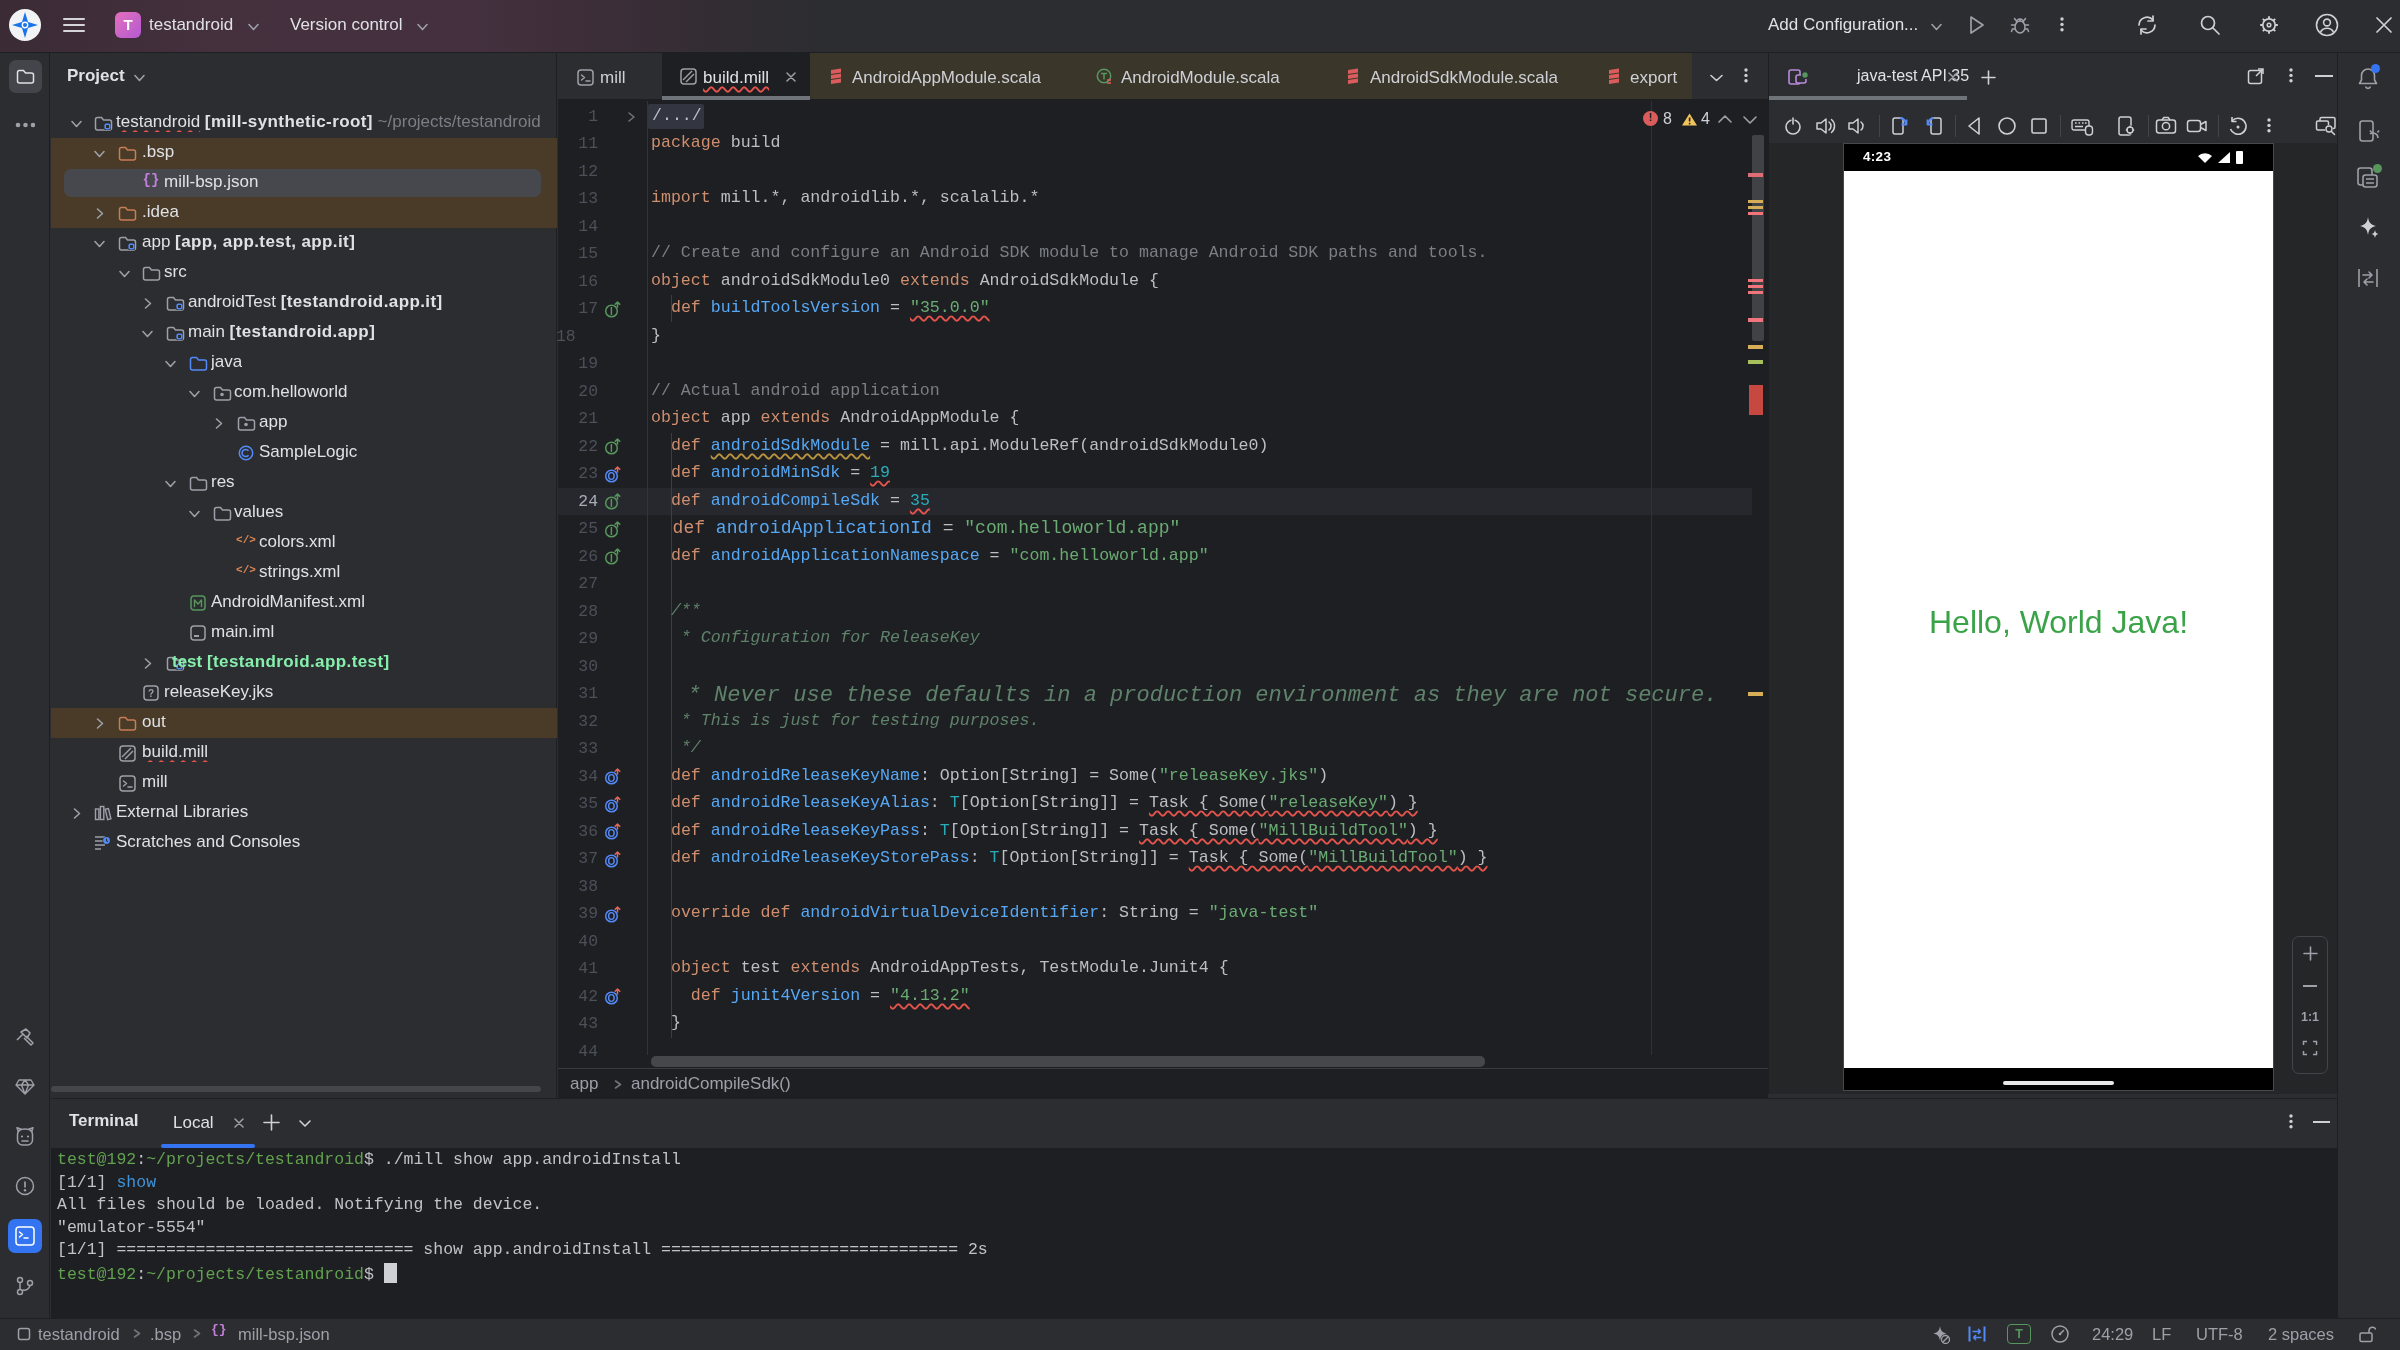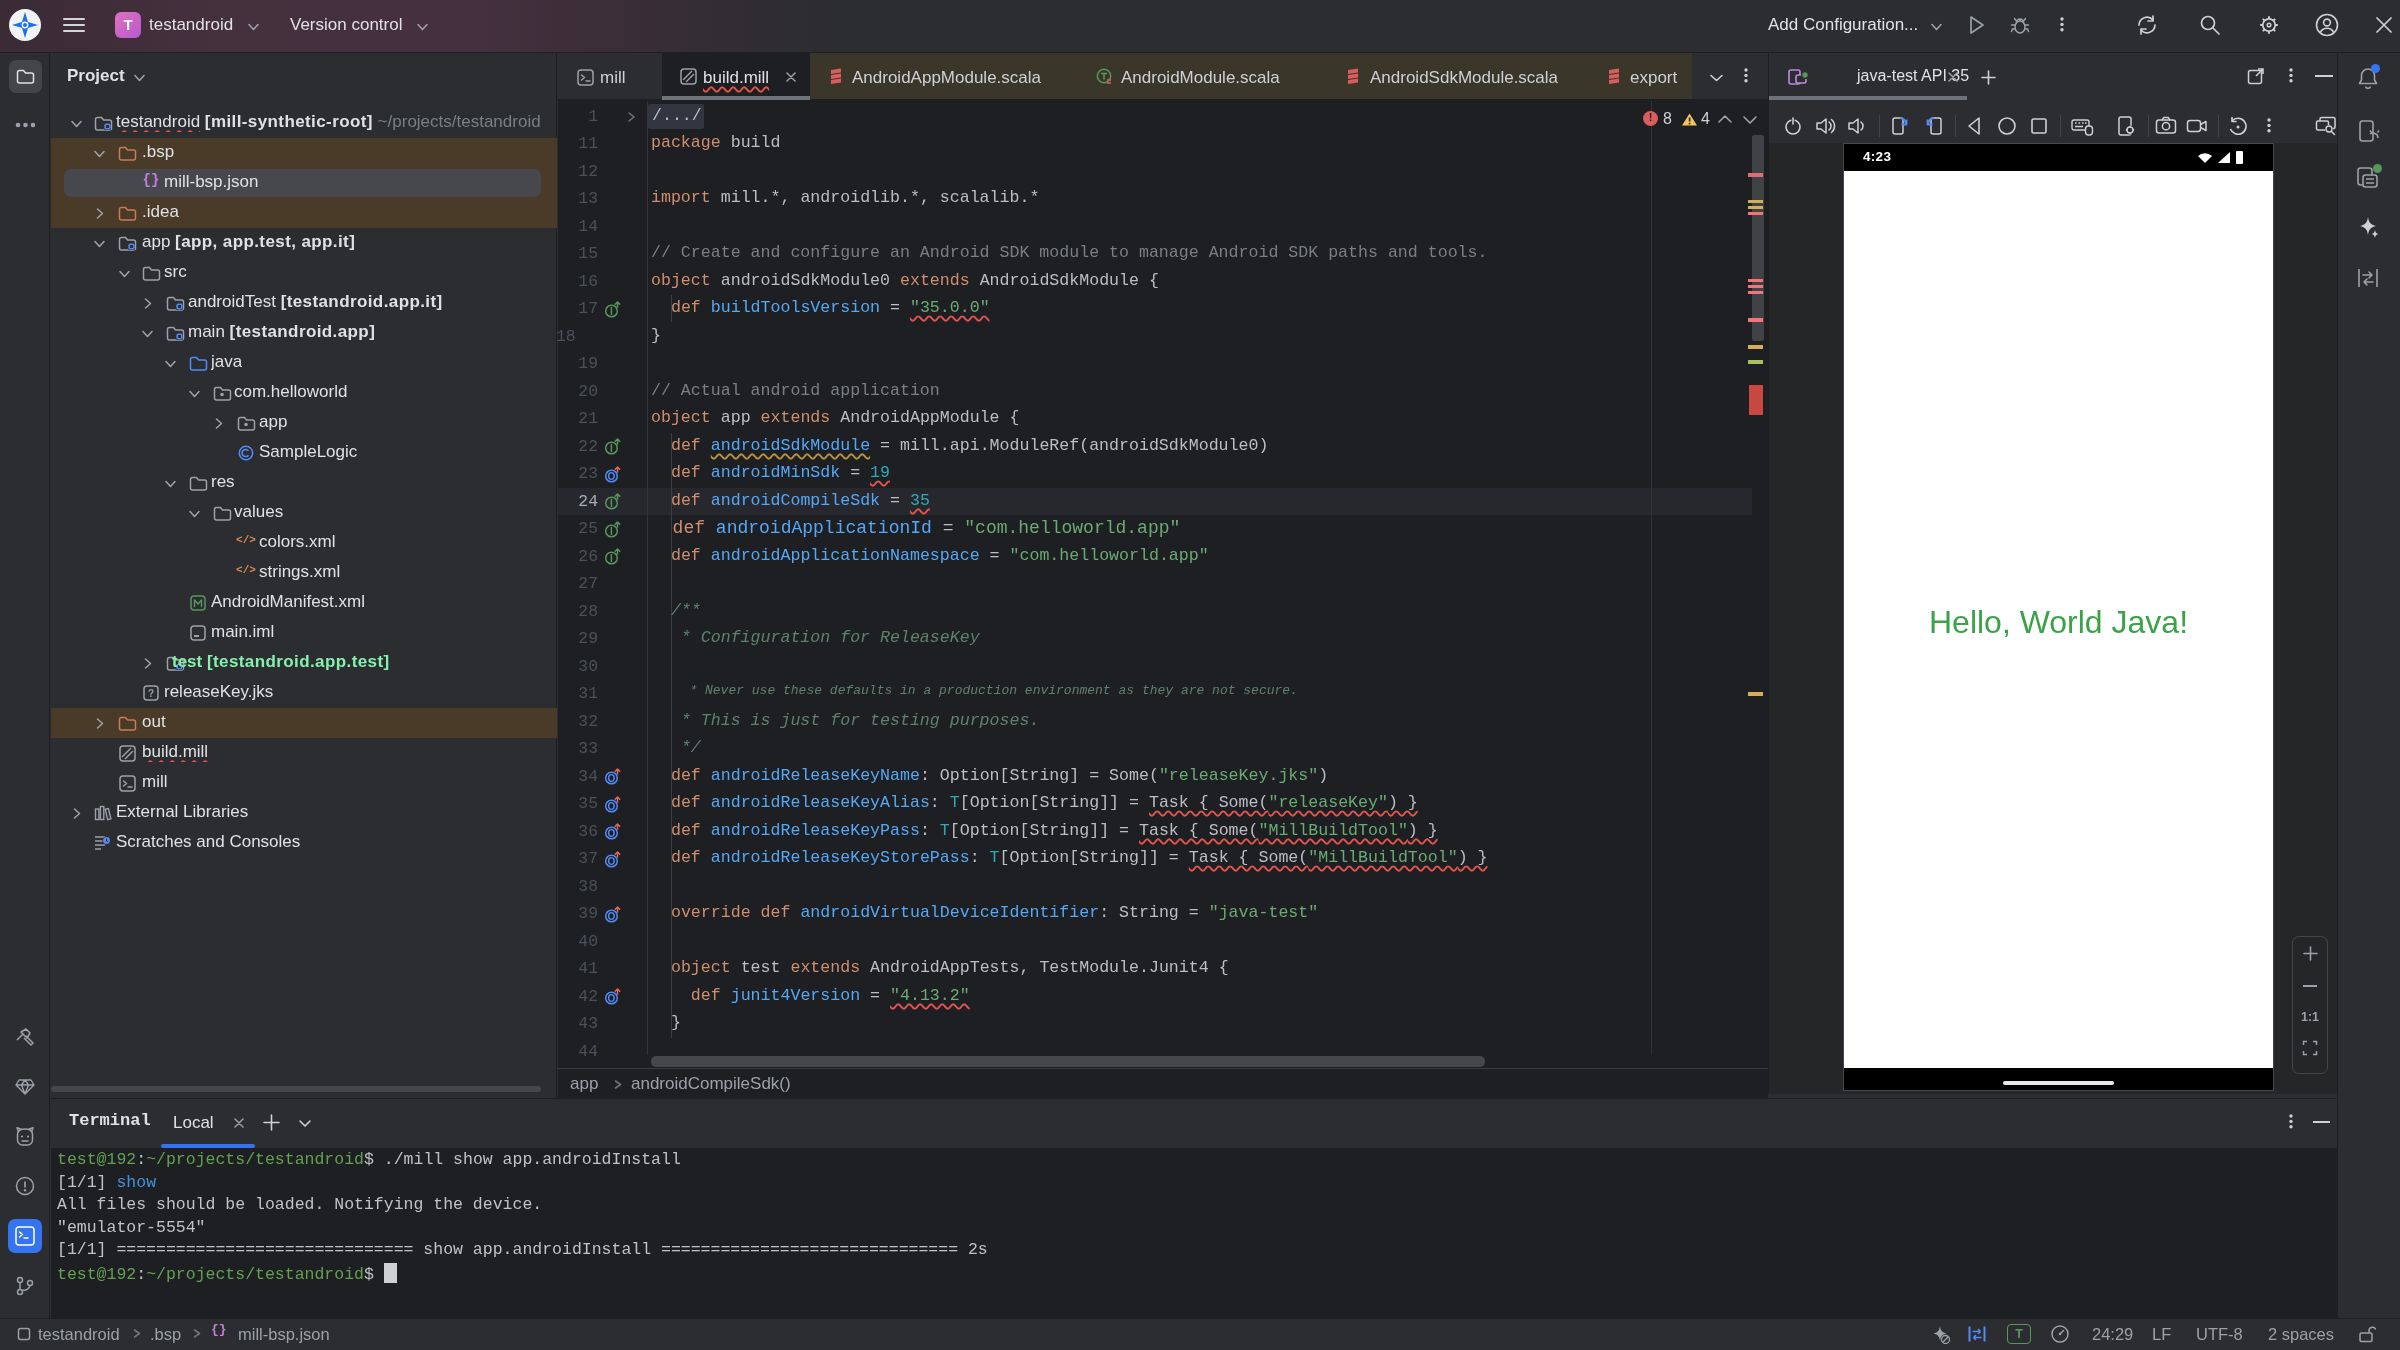--- a/index.html
+++ b/index.html
@@ -384,21 +384,21 @@
 <div class="abs mono" style="left:651px;top:518.45px;font-size:18px;white-space:pre;"><span style="color:#bcbec4;">  </span><span style="color:#cf8e6d;">def </span><span style="color:#56a8f5;">androidApplicationId</span><span style="color:#bcbec4;"> = </span><span style="color:#6aab73;">"com.helloworld.app"</span></div>
 <div class="abs" style="left:556px;top:546.75px;width:42px;text-align:right;font-family:'Liberation Mono',monospace;font-size:16.4px;color:#4b5059;">26</div>
 <div class="abs mono" style="left:651px;top:545.95px;font-size:16.6px;white-space:pre;"><span style="color:#bcbec4;">  </span><span style="color:#cf8e6d;">def </span><span style="color:#56a8f5;">androidApplicationNamespace</span><span style="color:#bcbec4;"> = </span><span style="color:#6aab73;">"com.helloworld.app"</span></div>
 <div class="abs" style="left:556px;top:574.25px;width:42px;text-align:right;font-family:'Liberation Mono',monospace;font-size:16.4px;color:#4b5059;">27</div>
 <div class="abs" style="left:556px;top:601.75px;width:42px;text-align:right;font-family:'Liberation Mono',monospace;font-size:16.4px;color:#4b5059;">28</div>
 <div class="abs mono" style="left:651px;top:600.95px;font-size:16.6px;white-space:pre;"><i><span style="color:#5f826b;">  /**</span></i></div>
 <div class="abs" style="left:556px;top:629.25px;width:42px;text-align:right;font-family:'Liberation Mono',monospace;font-size:16.4px;color:#4b5059;">29</div>
 <div class="abs mono" style="left:651px;top:628.45px;font-size:16.6px;white-space:pre;"><i><span style="color:#5f826b;">   * Configuration for ReleaseKey</span></i></div>
 <div class="abs" style="left:556px;top:656.75px;width:42px;text-align:right;font-family:'Liberation Mono',monospace;font-size:16.4px;color:#4b5059;">30</div>
 <div class="abs" style="left:556px;top:684.25px;width:42px;text-align:right;font-family:'Liberation Mono',monospace;font-size:16.4px;color:#4b5059;">31</div>
-<div class="abs mono" style="left:666px;top:683.45px;font-size:13px;white-space:pre;"><i><span style="color:#5f826b;">   * Never use these defaults in a production environment as they are not secure.</span></i></div>
+<div class="abs mono" style="left:648px;top:683.45px;font-size:22px;white-space:pre;"><i><span style="color:#5f826b;">   * Never use these defaults in a production environment as they are not secure.</span></i></div>
 <div class="abs" style="left:556px;top:711.75px;width:42px;text-align:right;font-family:'Liberation Mono',monospace;font-size:16.4px;color:#4b5059;">32</div>
 <div class="abs mono" style="left:651px;top:710.95px;font-size:16.6px;white-space:pre;"><i><span style="color:#5f826b;">   * This is just for testing purposes.</span></i></div>
 <div class="abs" style="left:556px;top:739.25px;width:42px;text-align:right;font-family:'Liberation Mono',monospace;font-size:16.4px;color:#4b5059;">33</div>
 <div class="abs mono" style="left:651px;top:738.45px;font-size:16.6px;white-space:pre;"><i><span style="color:#5f826b;">   */</span></i></div>
 <div class="abs" style="left:556px;top:766.75px;width:42px;text-align:right;font-family:'Liberation Mono',monospace;font-size:16.4px;color:#4b5059;">34</div>
 <div class="abs mono" style="left:651px;top:765.95px;font-size:16.6px;white-space:pre;"><span style="color:#bcbec4;">  </span><span style="color:#cf8e6d;">def </span><span style="color:#56a8f5;">androidReleaseKeyName</span><span style="color:#bcbec4;">: Option[String] = Some(</span><span style="color:#6aab73;">"releaseKey.jks"</span><span style="color:#bcbec4;">)</span></div>
 <div class="abs" style="left:556px;top:794.25px;width:42px;text-align:right;font-family:'Liberation Mono',monospace;font-size:16.4px;color:#4b5059;">35</div>
 <div class="abs mono" style="left:651px;top:793.45px;font-size:16.6px;white-space:pre;"><span style="color:#bcbec4;">  </span><span style="color:#cf8e6d;">def </span><span style="color:#56a8f5;">androidReleaseKeyAlias</span><span style="color:#bcbec4;">: </span><span style="color:#2aacb8;">T</span><span style="color:#bcbec4;">[Option[String]] = </span><span class="wavyr"><span style="color:#bcbec4;">Task { Some(</span><span style="color:#6aab73;">"releaseKey"</span><span style="color:#bcbec4;">) }</span></span></div>
 <div class="abs" style="left:556px;top:821.75px;width:42px;text-align:right;font-family:'Liberation Mono',monospace;font-size:16.4px;color:#4b5059;">36</div>
 <div class="abs mono" style="left:651px;top:820.95px;font-size:16.6px;white-space:pre;"><span style="color:#bcbec4;">  </span><span style="color:#cf8e6d;">def </span><span style="color:#56a8f5;">androidReleaseKeyPass</span><span style="color:#bcbec4;">: </span><span style="color:#2aacb8;">T</span><span style="color:#bcbec4;">[Option[String]] = </span><span class="wavyr"><span style="color:#bcbec4;">Task { Some(</span><span style="color:#6aab73;">"MillBuildTool"</span><span style="color:#bcbec4;">) }</span></span></div>
@@ -645,21 +645,21 @@
     </svg>
 <div class="abs" style="left:2373px;top:164px;width:9px;height:9px;border-radius:50%;background:#57965c;"></div>
 <svg class="abs" style="left:2356px;top:215px;" width="24" height="24" viewBox="0 0 24 24">
       <path d="M12 2 C12.8 7.5 14.5 9.8 20 11 C14.5 12.2 12.8 14.5 12 20 C11.2 14.5 9.5 12.2 4 11 C9.5 9.8 11.2 7.5 12 2 Z" fill="#ced0d6"></path>
       <path d="M19 15 c.4 2.4 1.2 3.4 3.5 4 -2.3.6 -3.1 1.6 -3.5 4 -.4-2.4 -1.2-3.4 -3.5-4 2.3-.6 3.1-1.6 3.5-4Z" fill="#ced0d6"></path>
     </svg>
 <svg class="abs" style="left:2357px;top:267px;" width="22" height="22" viewBox="0 0 22 22">
       <path d="M2 2 v18 M20 2 v18" stroke="#9da0a8" stroke-width="1.6"></path>
       <path d="M6 8 h9 M15 8 l-3-3 M15 8 l-3 3 M16 15 H7 M7 15 l3-3 M7 15 l3 3" stroke="#9da0a8" stroke-width="1.6" fill="none" stroke-linecap="round" stroke-linejoin="round"></path>
     </svg>
-<div class="abs" style="left:69px;top:1111px;font-size:17px;font-weight:700;color:#dfe1e5;font-family:Liberation Mono, monospace;">Terminal</div>
+<div class="abs" style="left:69px;top:1111px;font-size:17px;font-weight:700;color:#dfe1e5;">Terminal</div>
 <div class="abs" style="left:173px;top:1113px;font-size:17px;color:#dfe1e5;">Local</div>
 <svg class="abs" style="left:234.0px;top:1118.0px;" width="10" height="10" viewBox="0 0 10 10">
       <path d="M1 1 L9 9 M9 1 L1 9" stroke="#9da0a8" stroke-width="1.5" stroke-linecap="round"></path>
     </svg>
 <svg class="abs" style="left:262.5px;top:1113.5px;" width="17" height="17" viewBox="0 0 17 17">
       <path d="M8.5 1 V16 M1 8.5 H16" stroke="#ced0d6" stroke-width="1.6" stroke-linecap="round"></path>
     </svg>
 <svg class="abs" style="left:298.0px;top:1116.0px;" width="14" height="14" viewBox="0 0 14 14">
       <polyline points="2,5.0 7.0,10.0 12,5.0" fill="none" stroke="#ced0d6" stroke-width="1.6" stroke-linecap="round" stroke-linejoin="round"></polyline>
     </svg>

